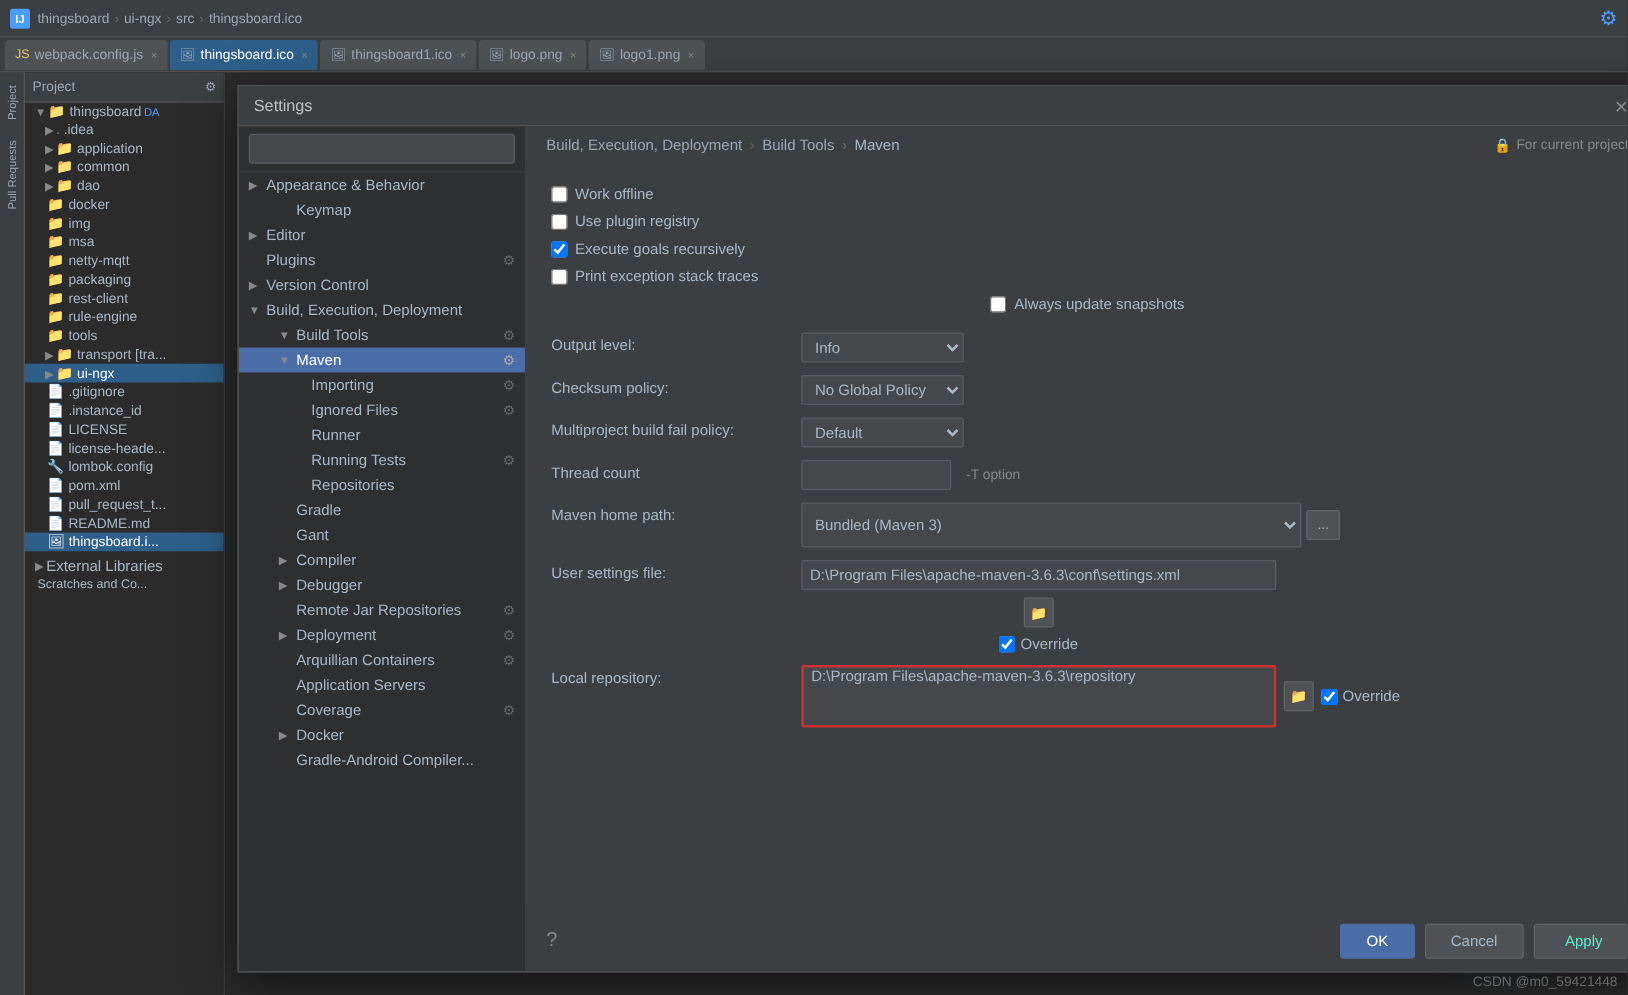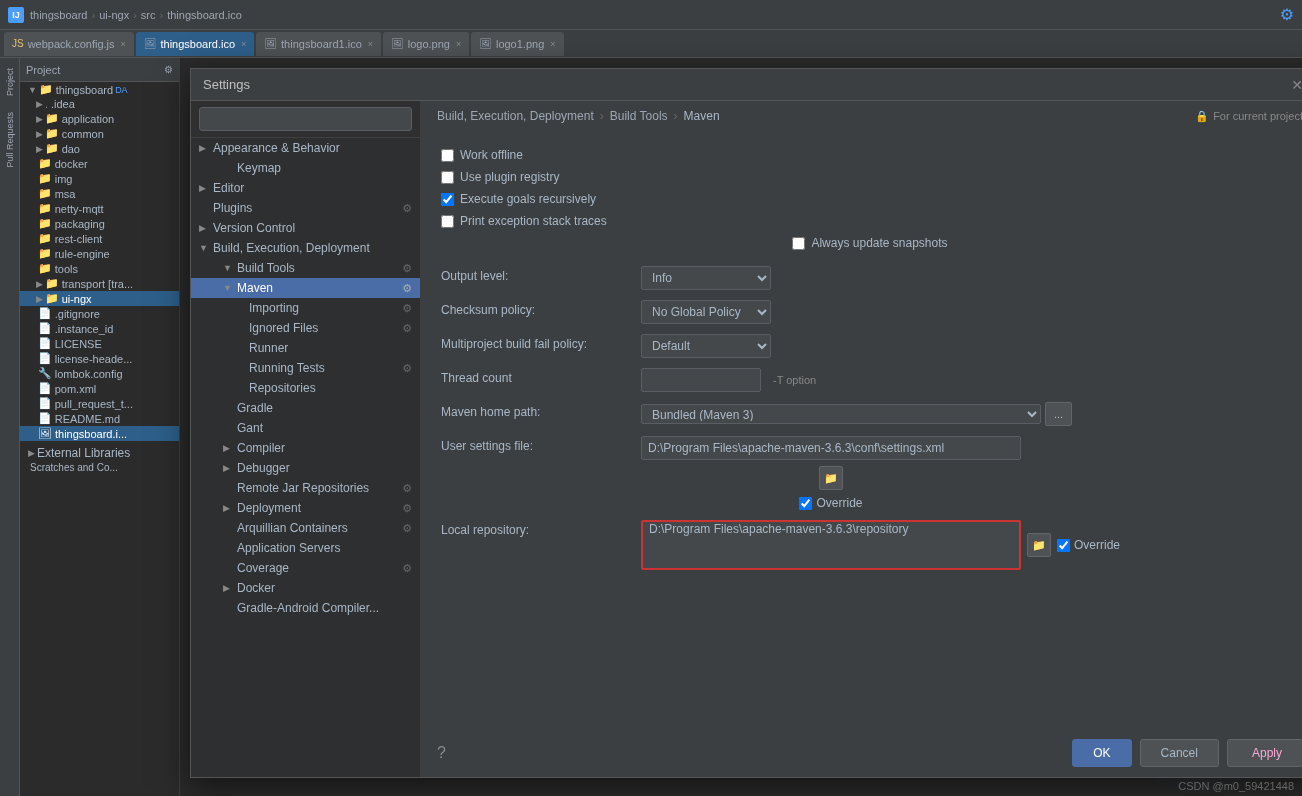--- a/index.html
+++ b/index.html
@@ -292,21 +292,21 @@
     }
     .maven-home-row {
       display: flex; align-items: center; gap: 4px;
     }
     .maven-home-select {
       background: #45484a;
       border: 1px solid #5a5d63;
       color: #a9b7c6;
       padding: 2px 6px;
       font-size: 12px;
-      height: 20px;
+      height: 36px;
       border-radius: 2px;
       outline: none;
       width: 400px;
     }
     .btn-small {
       background: #4e5254;
       border: 1px solid #636569;
       color: #a9b7c6;
       height: 24px;
       padding: 0 8px;
@@ -381,21 +381,21 @@
       background: #4a6da7;
       border-color: #4a6da7;
       color: white;
     }
     .btn-cancel {
       background: #4e5254;
       color: #a9b7c6;
     }
     .btn-apply {
       background: #4e5254;
-      color: #f9a8d4;
+      color: #5eead4;
       padding-left: 24px;
     }
     .btn-help {
       background: transparent;
       border: none;
       color: #888;
       font-size: 16px;
       cursor: pointer;
       margin-right: auto;
     }

